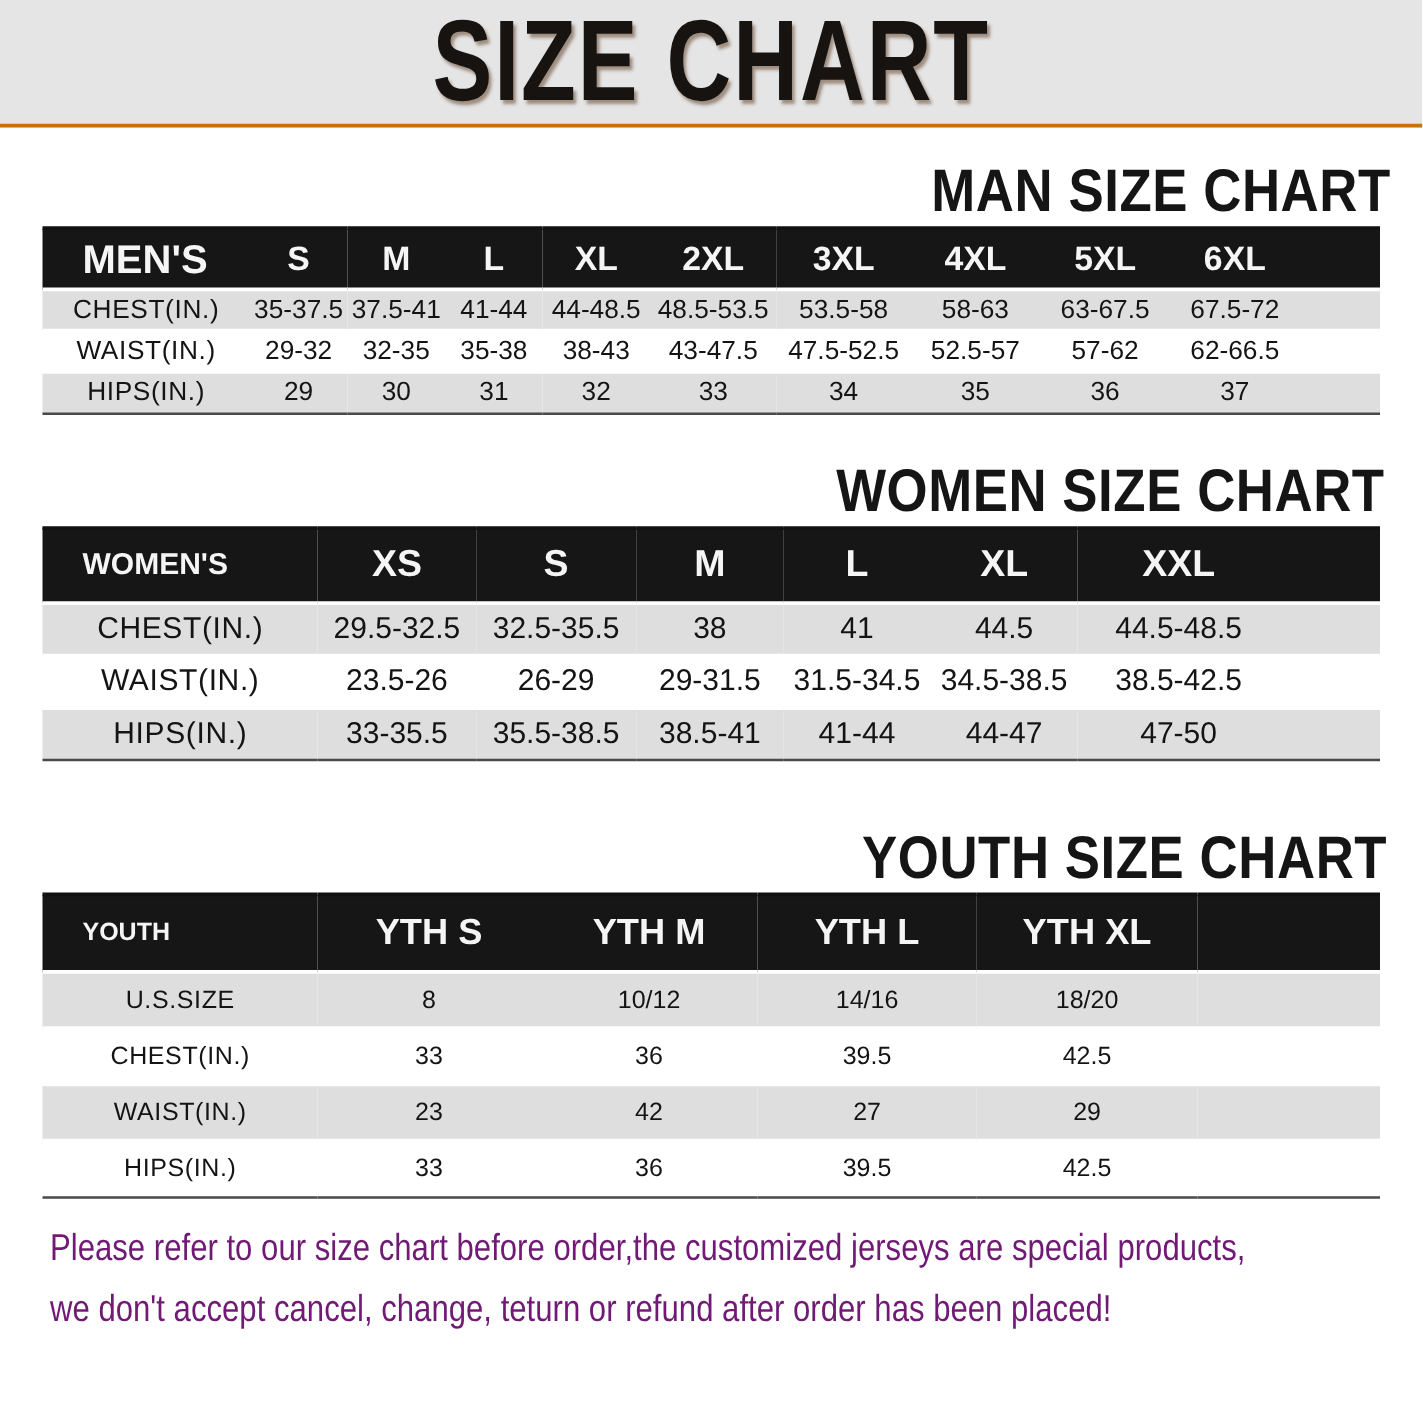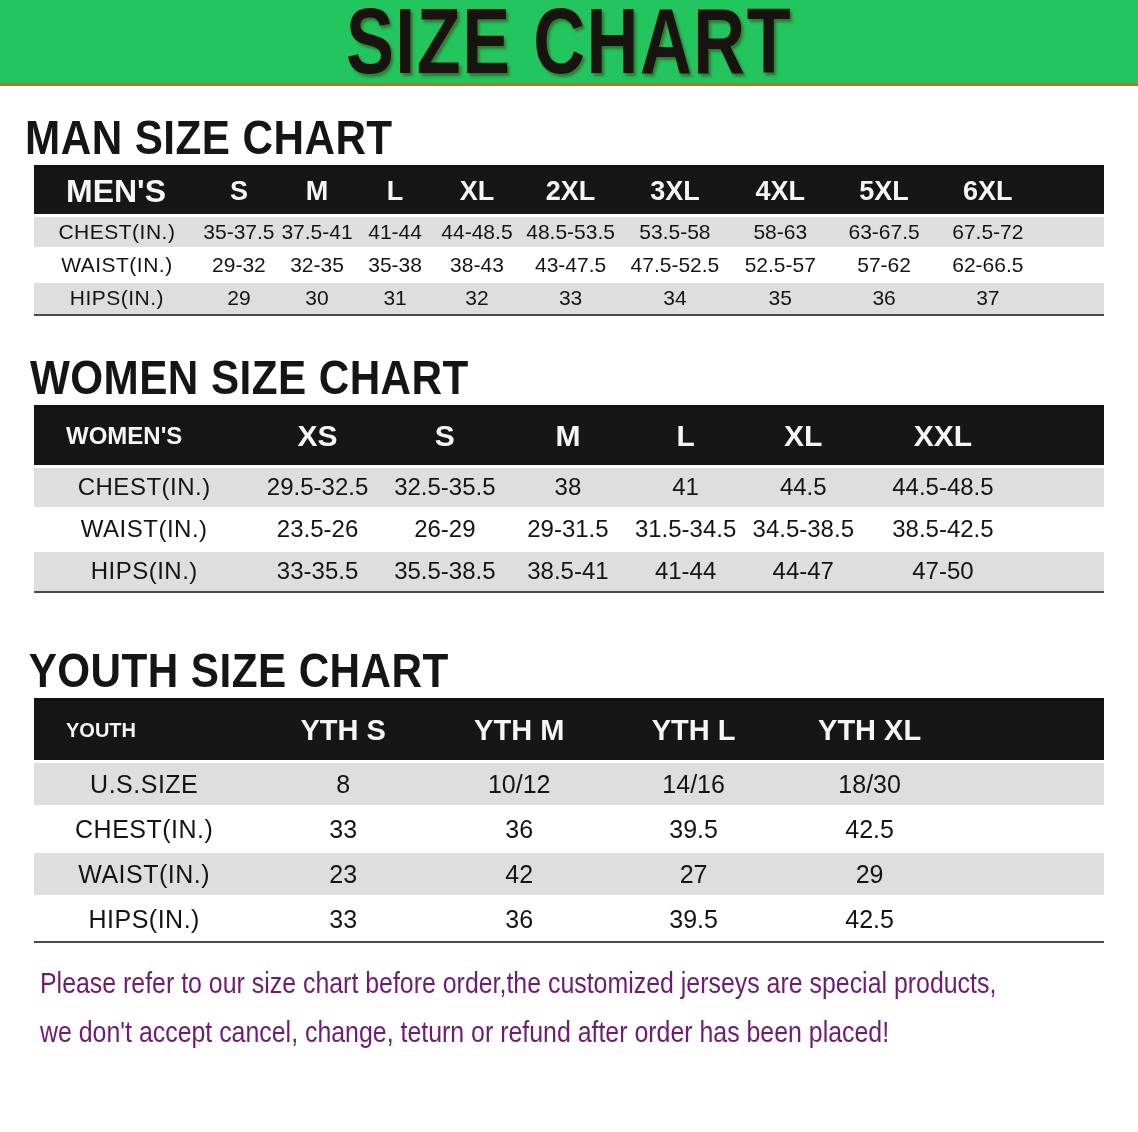--- a/index.html
+++ b/index.html
@@ -1,27 +1,27 @@
 <!DOCTYPE html>
 <html><head>
 <meta charset="utf-8">
 <style>
   * { margin:0; padding:0; box-sizing:border-box; }
   body { background:#ffffff; font-family:"Liberation Sans", sans-serif; }
   .page { width:1138px; height:1132px; background:#ffffff; overflow:hidden; }
 
   
-  .banner { height:86px; background:#22c55e; border-bottom:3px solid #c96f12;
+  .banner { height:102px; background:#e5e5e5; border-bottom:3px solid #c96f12;
             display:flex; align-items:center; justify-content:center; }
   .banner-title { display:inline-block; font-size:92px; font-weight:bold; color:#171310;
                   letter-spacing:2px; transform:scaleX(0.78);
                   text-shadow:3px 3px 3px rgba(70,30,0,0.45); white-space:nowrap; }
 
   
-  .section-heading { text-align:left; }
+  .section-heading { text-align:right; }
   .section-heading .cond { display:inline-block; font-size:48px; font-weight:bold; color:#151515;
                            transform:scaleX(0.88); letter-spacing:0.5px; white-space:nowrap; }
   .h-man   { margin-top:24px; }
   .h-women { margin-top:34px; }
   .h-youth { margin-top:50px; }
 
   
   table.size-table { width:1070px; margin:0 auto; border-collapse:collapse; table-layout:fixed;
                      border-bottom:2px solid #4a4a4a; }
   .m-men   { margin-top:20px; }
@@ -41,21 +41,21 @@
   .t-men   thead th { height:49px; font-size:27px; }
   .t-men   thead th.corner { font-size:32px; }
   .t-men   tbody td { height:33px; font-size:21px; }
 
   .t-women thead th { height:60px; font-size:30px; }
   .t-women thead th.corner { font-size:24px; }
   .t-women tbody td { height:42px; font-size:24px; }
 
   .t-youth thead th { height:62px; font-size:29px; }
   .t-youth thead th.corner { font-size:20px; }
-  .t-youth tbody td { height:45px; font-size:25px; }
+  .t-youth tbody td { height:45px; font-size:20px; }
 
   
   .disclaimer { margin-top:18px; padding-left:40px; color:#701a75; }
   .disclaimer .dline { display:block; line-height:44px; white-space:nowrap; }
   .disclaimer .dline > span { display:inline-block; font-size:30px; transform:scaleX(0.83);
                               transform-origin:left center; white-space:nowrap; }
 </style>
 </head>
 <body>
 
@@ -221,21 +221,21 @@
           <th>YTH XL</th>
           <th></th>
         </tr>
       </thead>
       <tbody>
         <tr>
           <td class="row-label">U.S.SIZE</td>
           <td>8</td>
           <td>10/12</td>
           <td>14/16</td>
-          <td>18/30</td>
+          <td>18/20</td>
           <td></td>
         </tr>
         <tr>
           <td class="row-label">CHEST(IN.)</td>
           <td>33</td>
           <td>36</td>
           <td>39.5</td>
           <td>42.5</td>
           <td></td>
         </tr>

